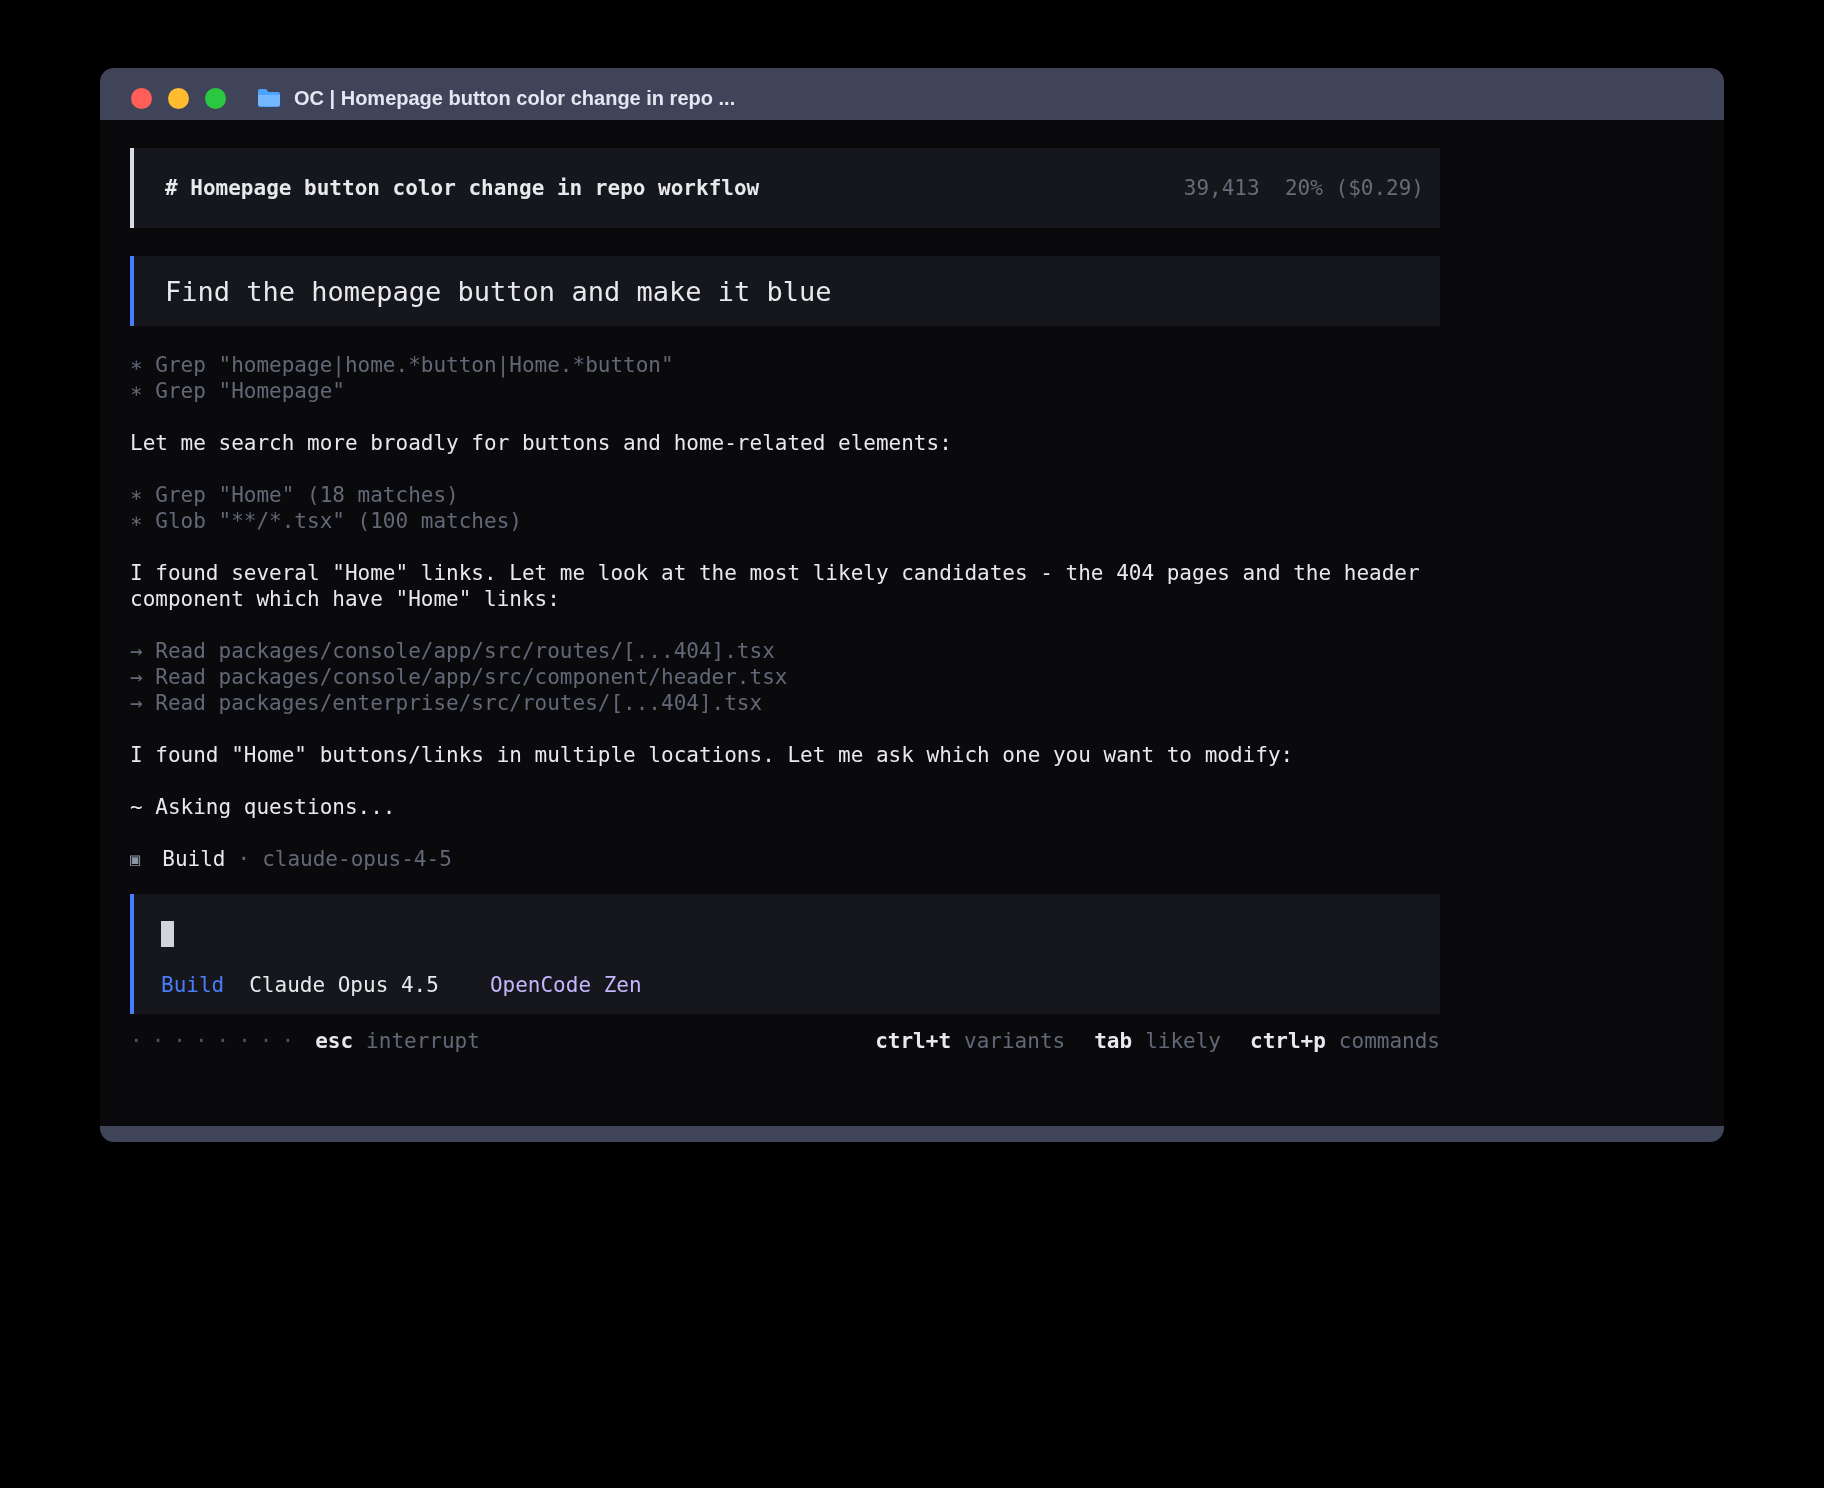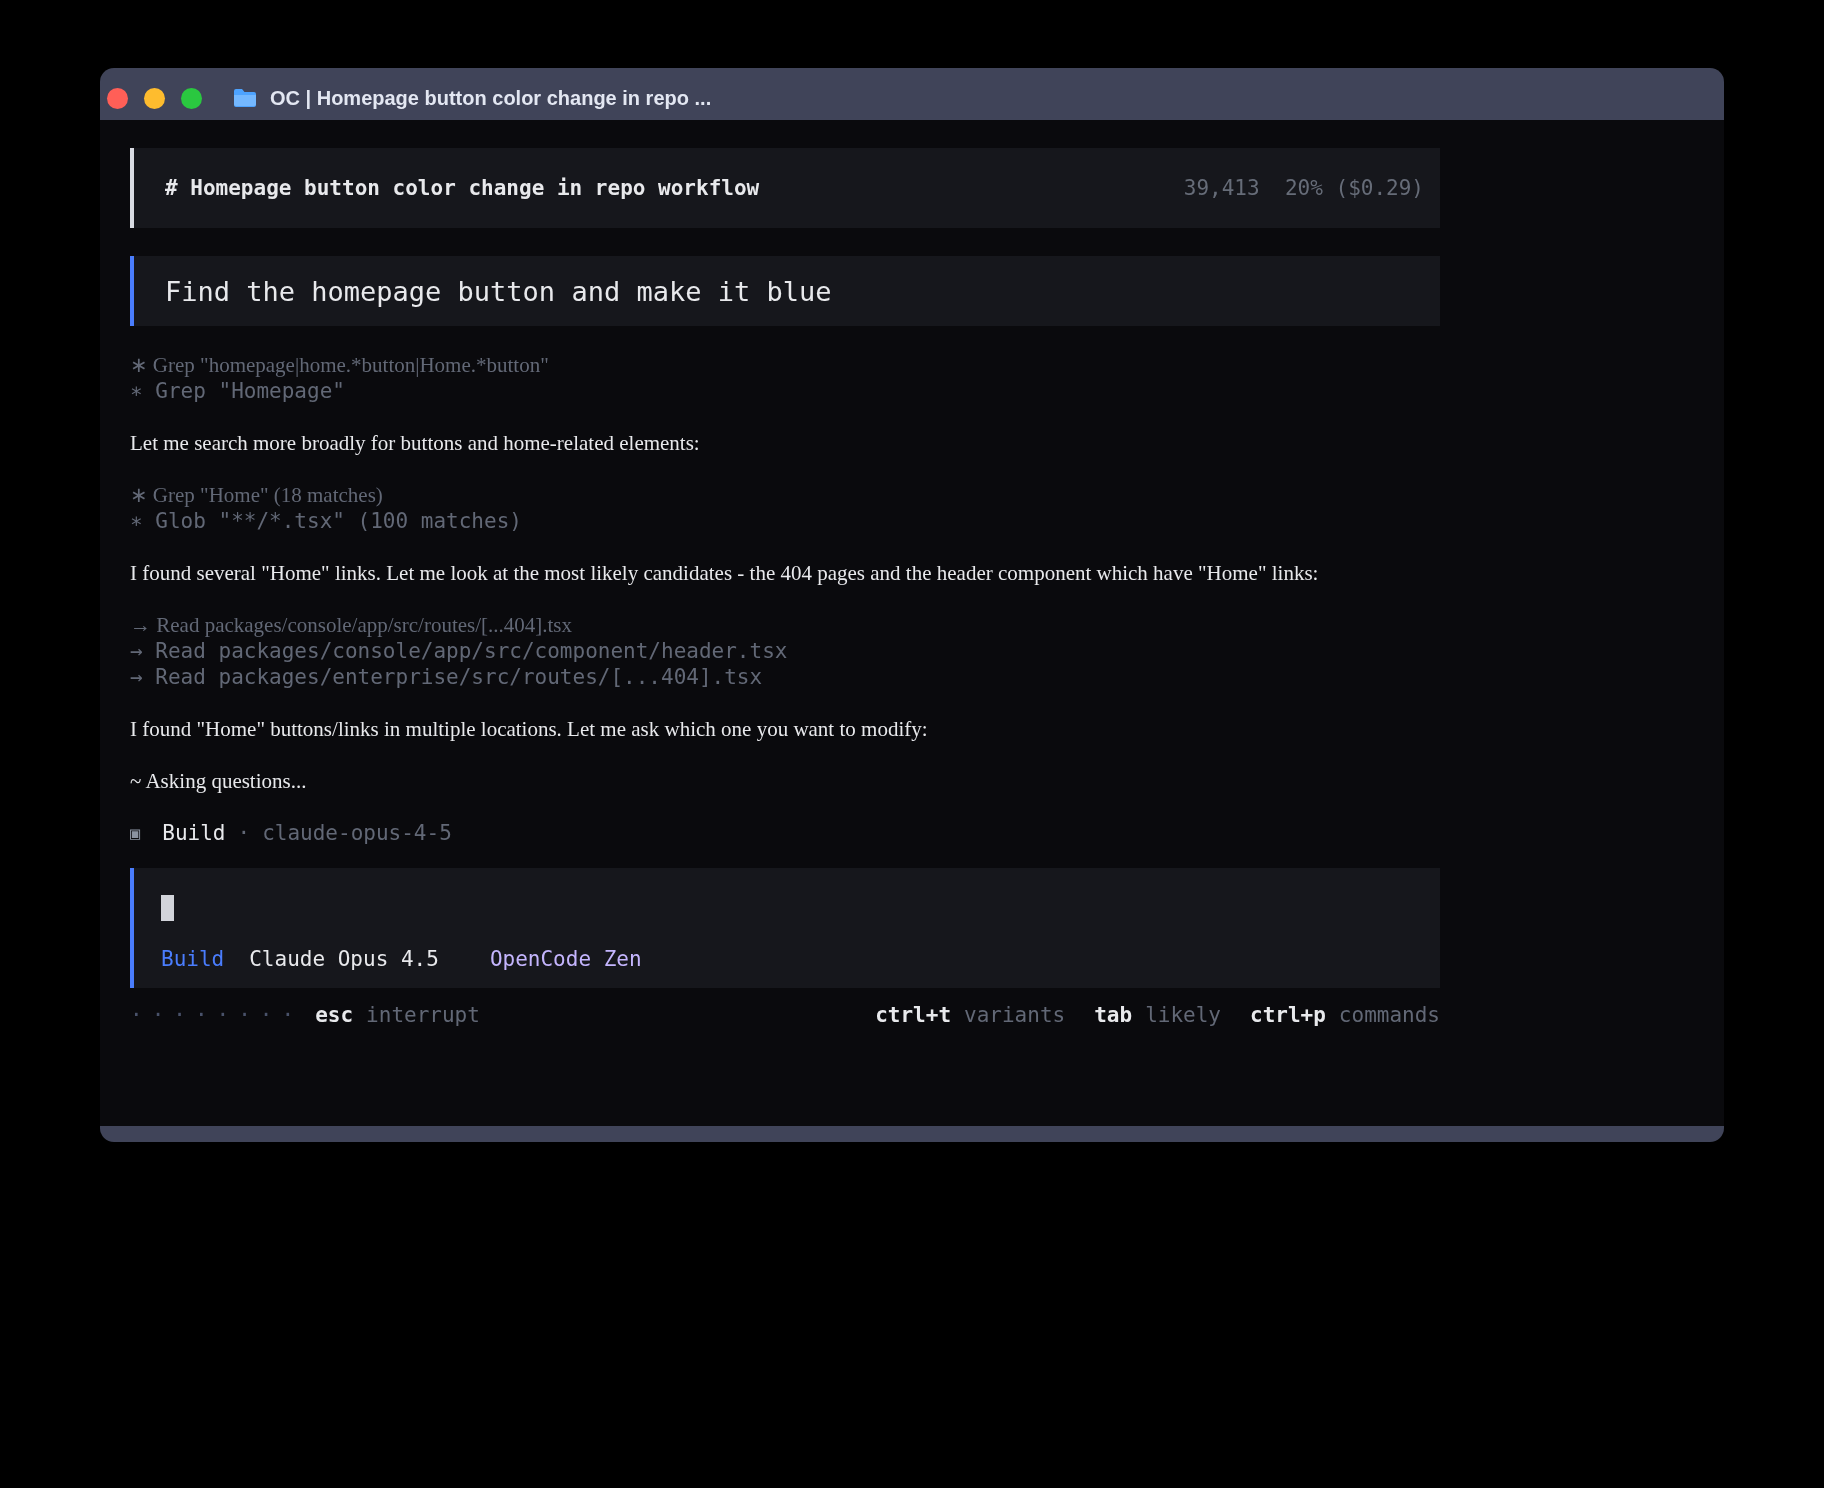--- a/index.html
+++ b/index.html
@@ -14,21 +14,21 @@
     position:absolute; left:100px; top:68px;
     width:1624px; height:1074px;
     background:#404459;
     border-radius:14px;
     overflow:hidden;
     box-shadow:0 24px 70px rgba(0,0,0,0.65);
   }
   .titlebar {
     height:60px;
     display:flex; align-items:center;
-    padding:0 7px;
+    padding:0 31px;
     font-family:"Liberation Sans",sans-serif;
   }
   .light { width:21px; height:21px; border-radius:50%; margin-right:16px; flex:none; }
   .light.red { background:#ff5f57; }
   .light.yellow { background:#febc2e; }
   .light.green { background:#2ac840; }
   .folder { margin-left:14px; margin-right:12px; flex:none; display:flex; }
   .win-title {
     color:#e3e7f2; font-weight:bold; font-size:20px;
     white-space:nowrap; overflow:hidden; text-overflow:ellipsis;
@@ -54,21 +54,21 @@
   .user-block {
     margin-top:28px;
     height:70px;
     display:flex; align-items:center;
     padding-left:31px;
     font-size:27px; color:#e8e9ec;
   }
 
   .line { font-size:21px; line-height:26px; color:#e8e9ec; white-space:pre-wrap; }
   .line.gray { color:#626876; }
-  .mt { margin-top:26px;font-family:Liberation Serif, serif; }
+  .mt { margin-top:26px; }
   .mt-lg { margin-top:30px; }
 
   .agent-line { margin-top:26px; display:flex; align-items:center; font-size:21px; line-height:26px; }
   .agent-icon { color:#8b93a1; font-size:17px; margin-right:22px; }
   .agent-name { color:#e8e9ec; }
   .agent-sep { color:#626876; margin:0 12px; }
   .agent-model { color:#626876; }
 
   .input-block {
     margin-top:22px;

